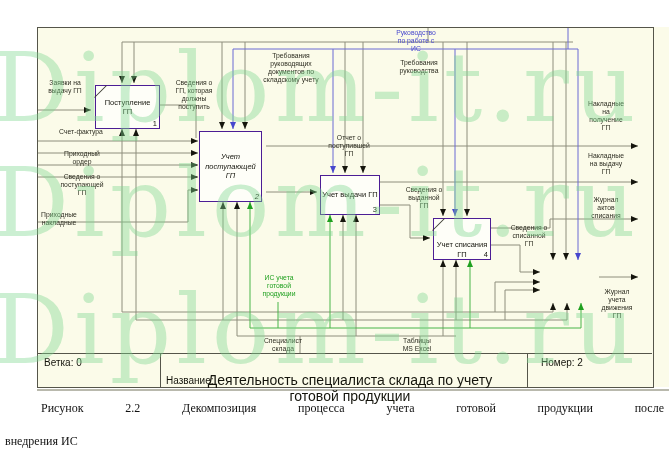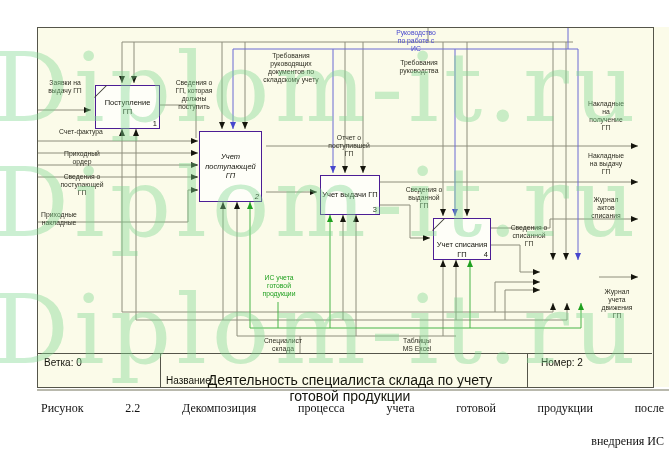--- a/index.html
+++ b/index.html
@@ -27,21 +27,21 @@
   .bar-div{position:absolute;top:0;width:1px;height:34px;background:#55554a;}
   .bar-txt{position:absolute;font-size:10px;color:#14140c;z-index:5;}
   
   .wm{position:absolute;left:-8px;width:720px;font-family:"DejaVu Serif",serif;font-size:96px;
       line-height:1;letter-spacing:5px;color:rgba(126,214,142,0.40);white-space:nowrap;
       z-index:6;pointer-events:none;}
   
   #caption{position:absolute;left:5px;top:398px;width:659px;z-index:2;color:#111;}
   .cap-line{font-family:"Liberation Serif",serif;font-size:12px;line-height:20px;}
   .cap-line.first{text-indent:36px;text-align:justify;text-align-last:justify;}
-  .cap-line.second{margin-top:13px;text-align:right;}
+  .cap-line.second{margin-top:13px;text-align:left;}
 </style>
 </head>
 <body>
 
 <div id="page">
 
   <div id="canvas-bg"></div>
   <div id="shadow-line"></div>
 
   <svg class="lines" width="669" height="460">

